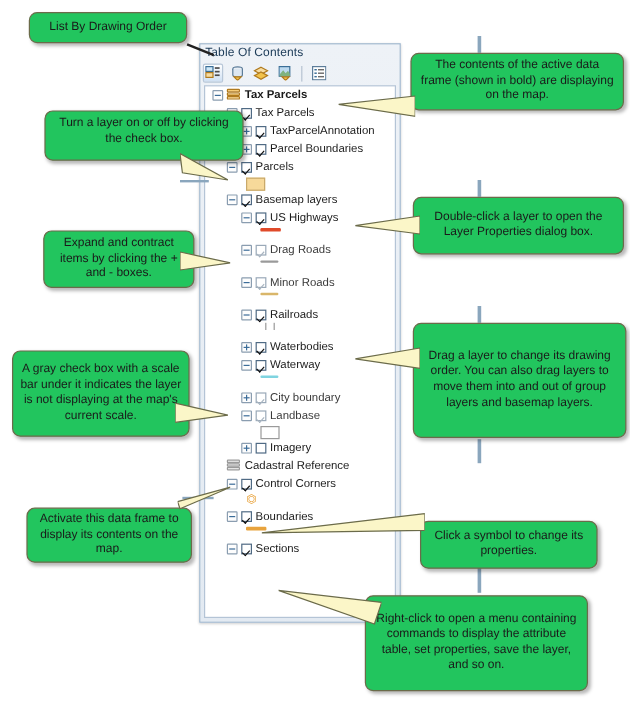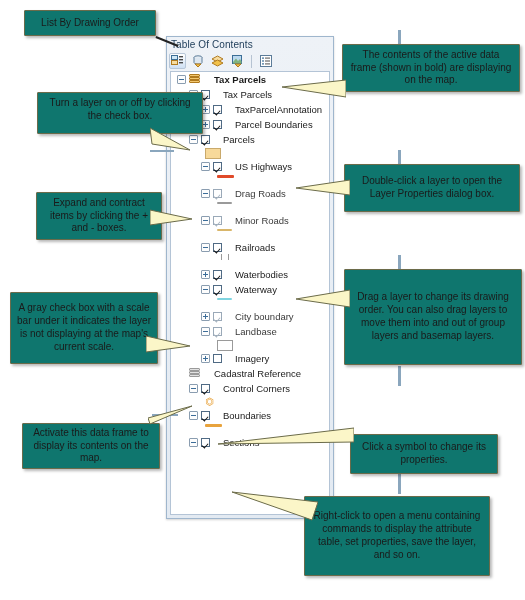--- a/index.html
+++ b/index.html
@@ -40,21 +40,21 @@
   
   #toc-list{
     position:absolute;left:3px;top:34px;right:3px;bottom:3px;
     background:#ffffff;border:1px solid #b4c4d6;
     box-sizing:border-box;overflow:hidden;
   }
   .row{
     position:relative;height:15px;display:flex;align-items:center;
     font-size:9.5px;color:#1a1a1a;white-space:nowrap;
   }
-  .row .lbl{margin-left:13px;}
+  .row .lbl{margin-left:3px;}
   .row.bold .lbl{font-weight:bold;}
   .row.gray .lbl{color:#3a3a3a;}
 
   
   .exp{
     width:9px;height:9px;border:1px solid #8a9db0;background:#fdfdfd;
     box-sizing:border-box;position:relative;flex:0 0 auto;
     border-radius:1px;
   }
   .exp::before{
@@ -104,23 +104,23 @@
   .sw-rail::before{left:4px;}
   .sw-rail::after{left:11px;}
   .sw-pt{
     width:9px;height:9px;color:#e8a33d;font-size:10px;line-height:9px;
     text-align:center;
   }
 
   
   .callout{
     position:absolute;
-    background:#0f766e;
+    background:#22c55e;
     border:1px solid #6b6b4a;
-    border-radius:1px;
+    border-radius:7px;
     box-shadow:2px 2px 3px rgba(0,0,0,.28);
     font-size:10px;color:#1a1a1a;line-height:1.28;
     text-align:center;
     box-sizing:border-box;
     padding:4px 6px;
     z-index:5;
   }
 
   
   .leader{position:absolute;background:#8aa6bd;z-index:4;}
@@ -220,20 +220,25 @@
       <div class="row" style="padding-left: 18px;">
         <span class="exp"></span>
         <span class="cb checked"></span>
         <span class="lbl">Parcels</span>
       </div>
       <div class="swrow" style="position: relative;">
         <span style="position:absolute;left:34px;top:1px;">
           <span class="sw sw-poly"></span>
         </span>
       </div>
+      <div class="row" style="padding-left: 18px;">
+        <span class="exp"></span>
+        <span class="cb checked"></span>
+        <span class="lbl">Basemap layers</span>
+      </div>
       <div class="row" style="padding-left: 30px;">
         <span class="exp"></span>
         <span class="cb checked"></span>
         <span class="lbl">US Highways</span>
       </div>
       <div class="swrow" style="position: relative;">
         <span style="position:absolute;left:46px;top:1px;">
           <span class="sw sw-line" style="background:#e04a2a"></span>
         </span>
       </div>

